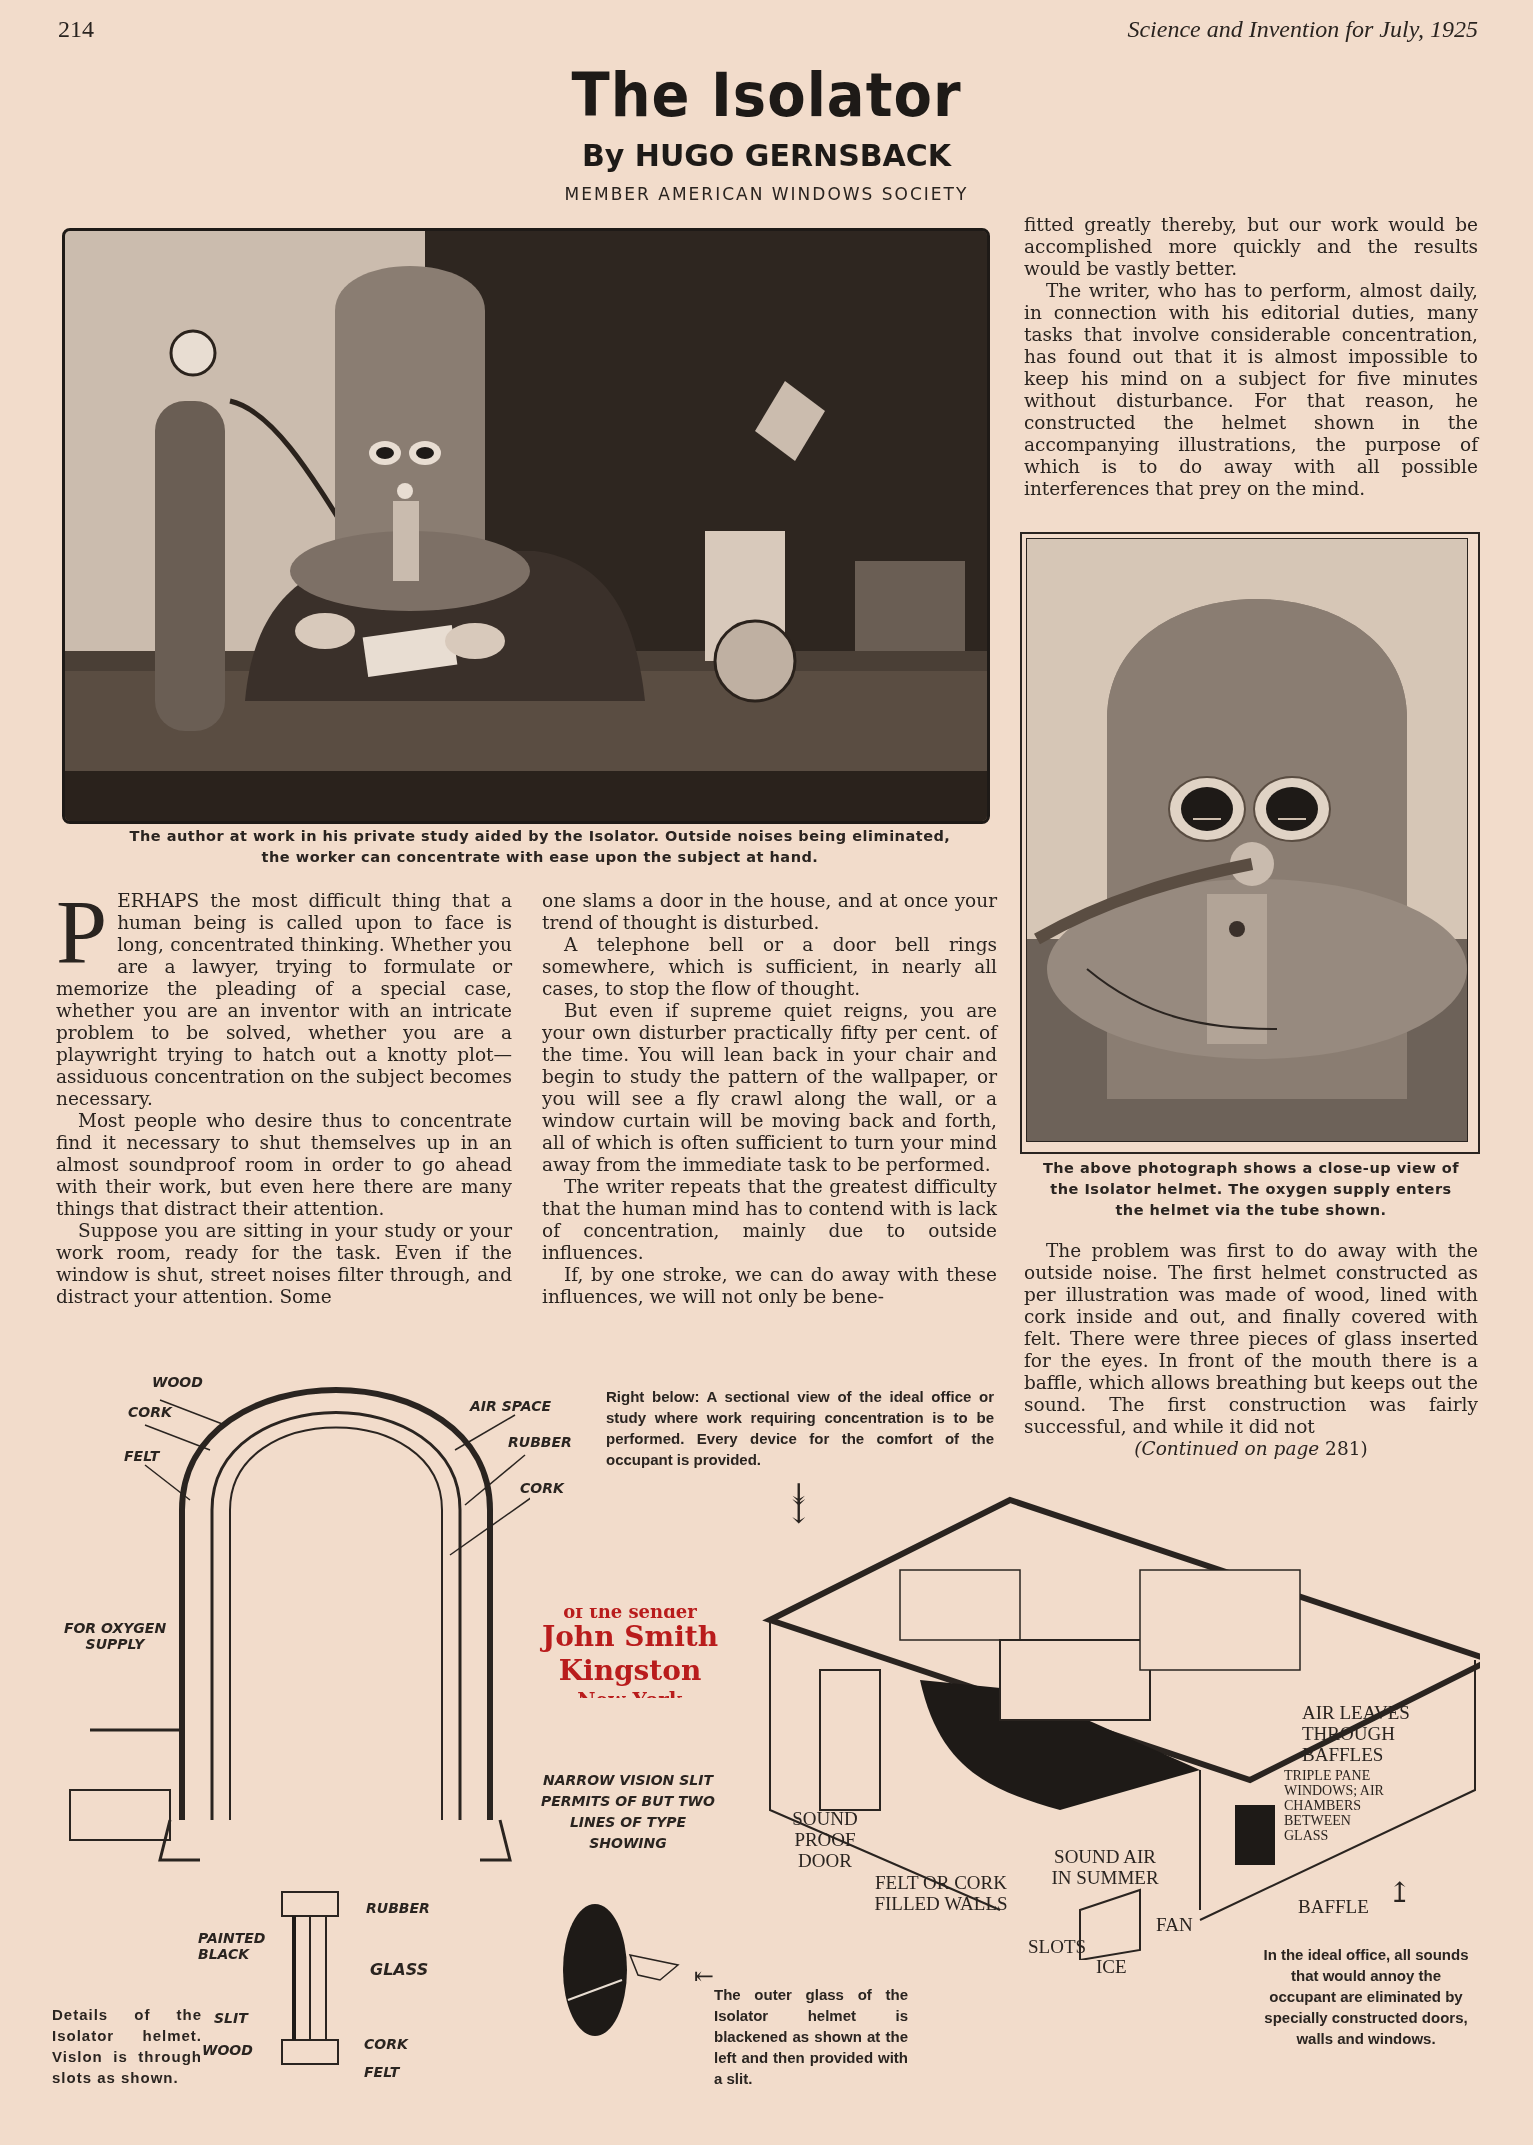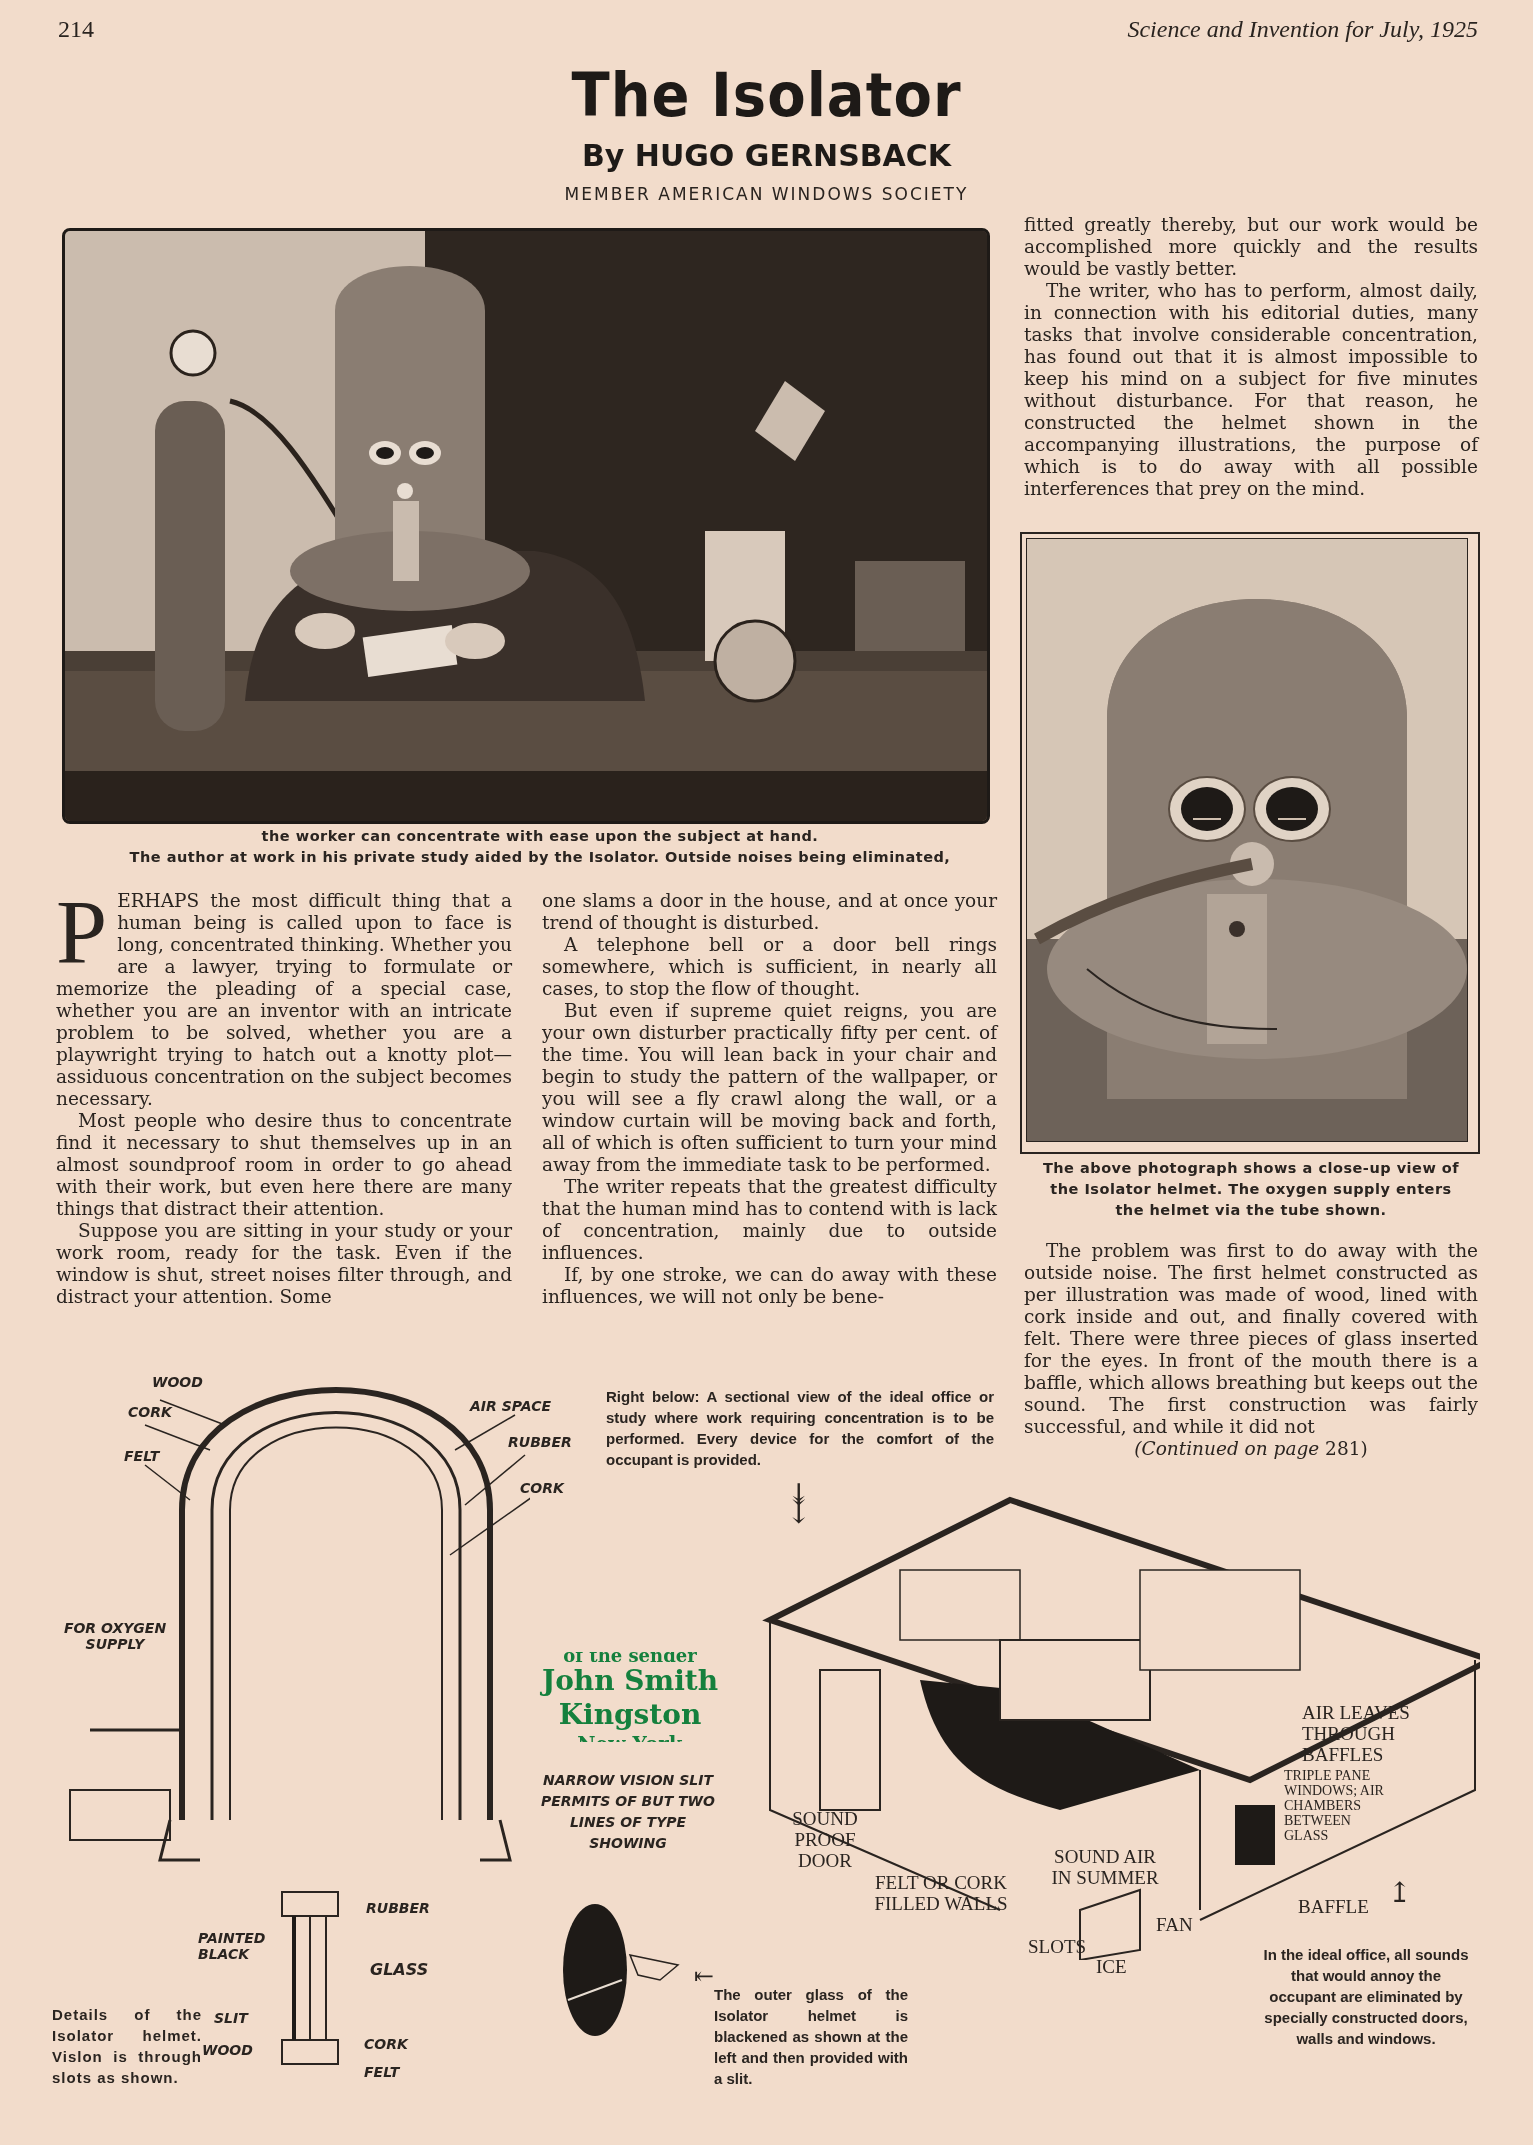--- a/index.html
+++ b/index.html
@@ -57,22 +57,22 @@
     <ellipse cx="260" cy="400" rx="30" ry="18" fill="#d8c9bb"></ellipse>
     <ellipse cx="410" cy="410" rx="30" ry="18" fill="#d8c9bb"></ellipse>
 
     <rect x="640" y="300" width="80" height="130" fill="#d8c9bb"></rect>
     <circle cx="690" cy="430" r="40" fill="#bfb0a2" stroke="#2a221c" stroke-width="3"></circle>
     <rect x="790" y="330" width="110" height="90" fill="#6a5e54"></rect>
     <path d="M690,200 L720,150 L760,180 L730,230 Z" fill="#cbbcae"></path>
   </svg>
 </div>
 <div class="abs caption" style="left:60px;top:826px;width:960px;">
+  <div>The author at work in his private study aided by the Isolator.  Outside noises being eliminated,</div>
   <div>the worker can concentrate with ease upon the subject at hand.</div>
-  <div>The author at work in his private study aided by the Isolator.  Outside noises being eliminated,</div>
 </div>
 
 <div class="abs col" style="left:56px;top:890px;width:456px;">
   <p class="noind"><span class="dropcap">P</span><span>ERHAPS the most difficult thing that a human being is called upon to face is long, concentrated thinking. Whether you are a lawyer, trying to formulate or memorize the pleading of a special case, whether you are an inventor with an intricate problem to be solved, whether you are a playwright trying to hatch out a knotty plot—assiduous concentration on the subject becomes necessary.</span></p>
   <p>Most people who desire thus to concentrate find it necessary to shut themselves up in an almost soundproof room in order to go ahead with their work, but even here there are many things that distract their attention.</p>
   <p>Suppose you are sitting in your study or your work room, ready for the task. Even if the window is shut, street noises filter through, and distract your attention. Some</p>
 </div>
 
 <div class="abs col" style="left:542px;top:890px;width:455px;">
   <p class="noind">one slams a door in the house, and at once your trend of thought is disturbed.</p>
@@ -152,21 +152,21 @@
 </svg>
 <div class="abs label" style="left:366px;top:1900px;">RUBBER</div>
 <div class="abs label" style="left:198px;top:1930px;width:80px;">PAINTED BLACK</div>
 <div class="abs label" style="left:370px;top:1960px;font-size:16px;">GLASS</div>
 <div class="abs label" style="left:214px;top:2010px;">SLIT</div>
 <div class="abs label" style="left:202px;top:2042px;">WOOD</div>
 <div class="abs label" style="left:364px;top:2036px;">CORK</div>
 <div class="abs label" style="left:364px;top:2064px;">FELT</div>
 <div class="abs smallcap" style="left:52px;top:2004px;width:150px;letter-spacing:1px;">Details of the Isolator helmet. Vislon is through slots as shown.</div>
 
-<div class="abs" style="left:530px;top:1608px;width:200px;text-align:center;font-family:'DejaVu Serif',serif;font-weight:bold;color:#15803d;margin-top:44px;">
+<div class="abs" style="left:530px;top:1608px;width:200px;text-align:center;font-family:'DejaVu Serif',serif;font-weight:bold;color:#b91c1c;">
   <div style="font-size:18px;height:12px;overflow:hidden;line-height:8px;">of the sender</div>
   <div style="font-size:28px;line-height:34px;">John Smith</div>
   <div style="font-size:28px;line-height:34px;">Kingston</div>
   <div style="font-size:20px;height:10px;overflow:hidden;line-height:24px;">New York</div>
 </div>
 <div class="abs label" style="left:538px;top:1770px;width:180px;text-align:center;line-height:21px;">NARROW VISION SLIT PERMITS OF BUT TWO LINES OF TYPE SHOWING</div>
 <svg class="abs" style="left:560px;top:1900px;" width="140" height="140" viewBox="0 0 140 140">
   <ellipse cx="35" cy="70" rx="32" ry="66" fill="#1e1a17"></ellipse>
   <line x1="8" y1="100" x2="62" y2="80" stroke="#e8ddd2" stroke-width="2"></line>
   <path d="M70,55 L118,65 L100,80 L78,75 Z" fill="none" stroke="#2a2420" stroke-width="1.5"></path>

